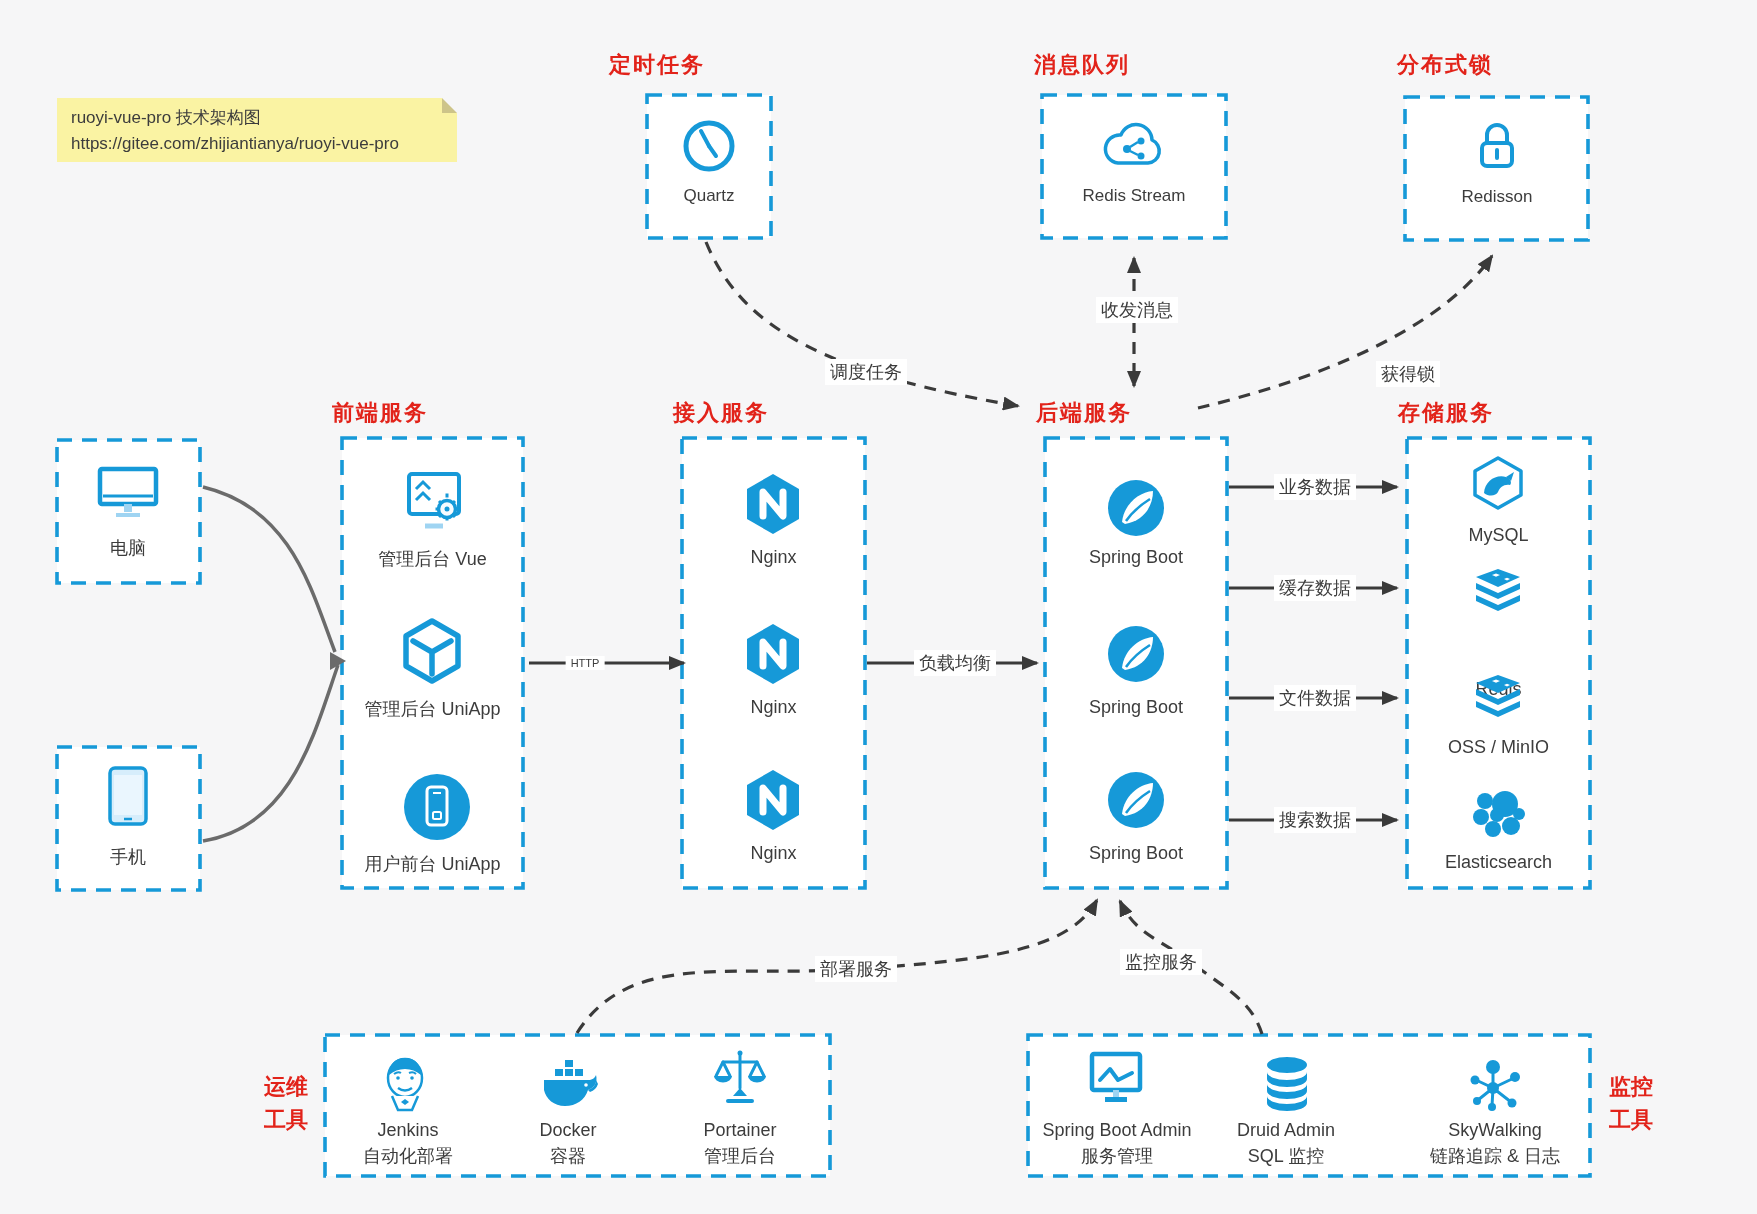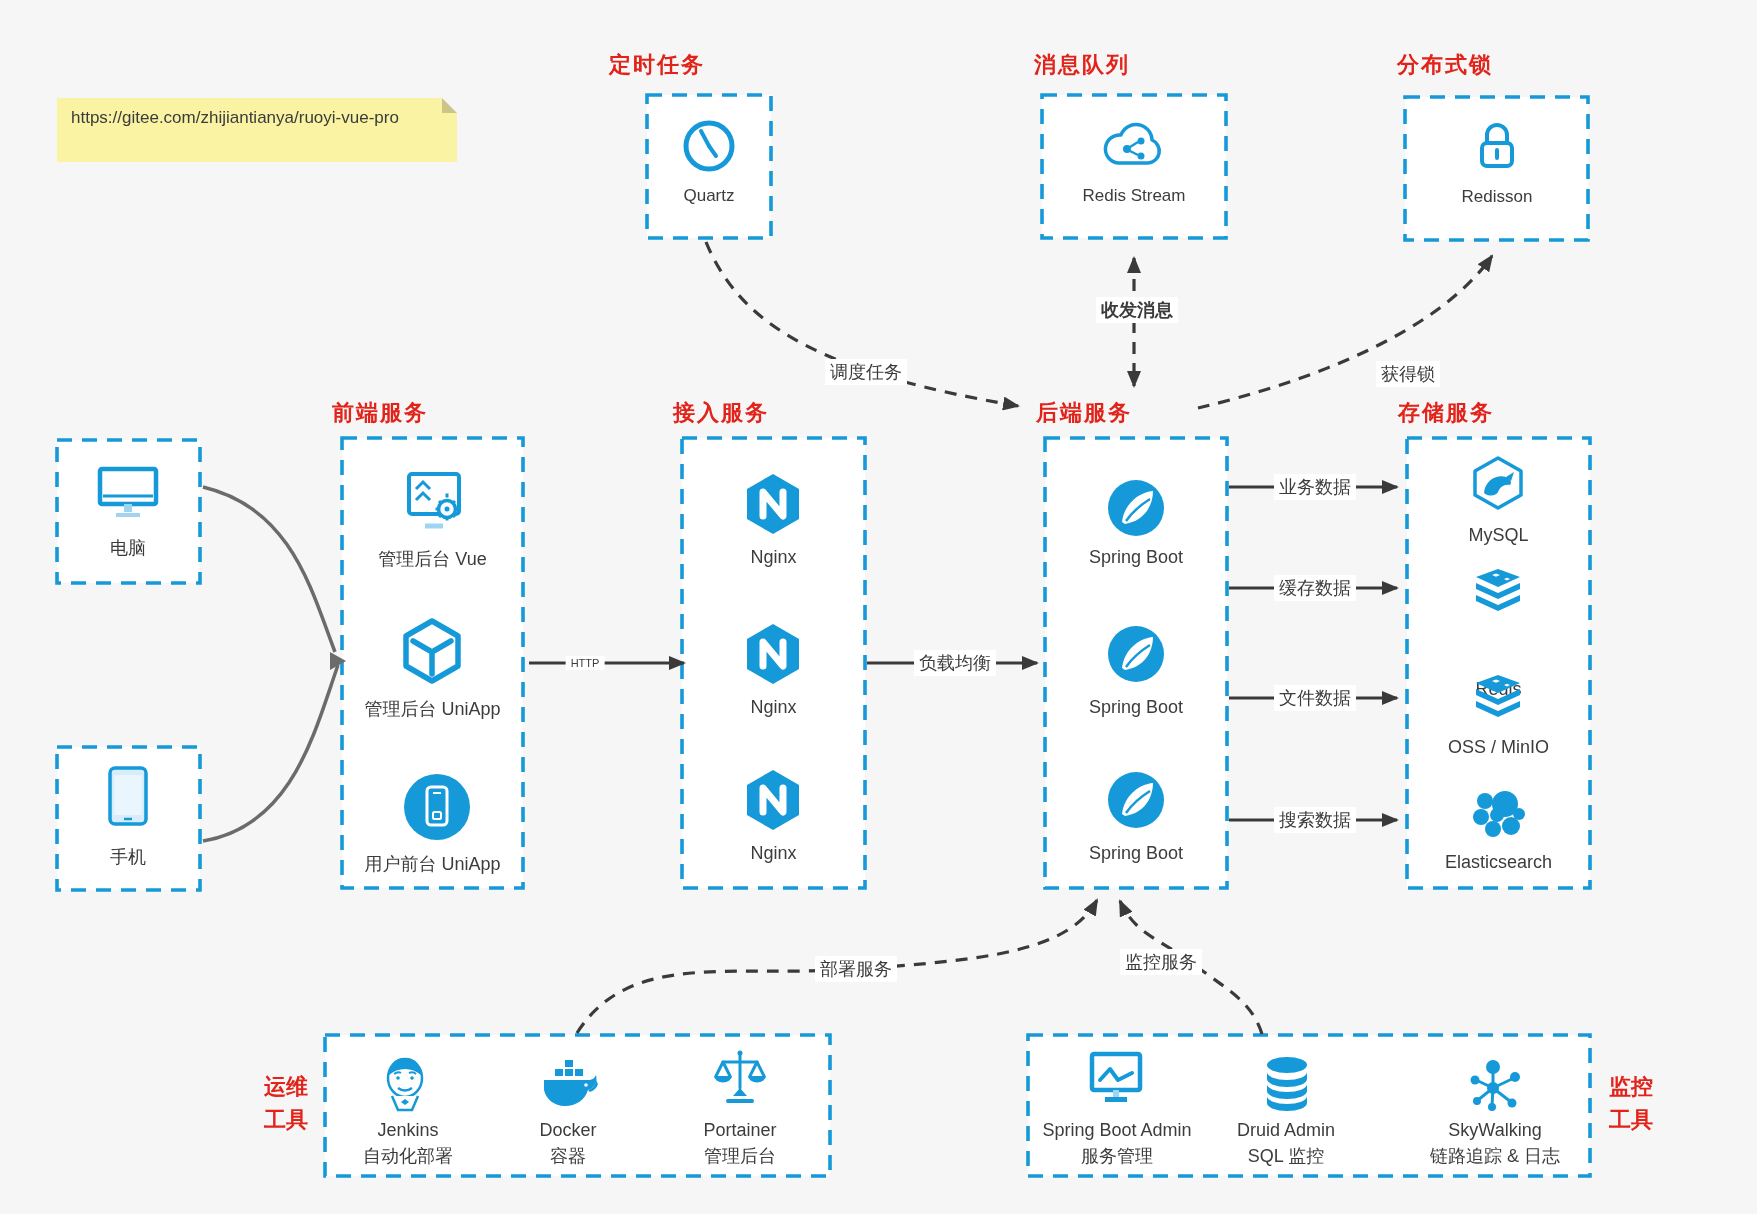--- a/index.html
+++ b/index.html
@@ -63,20 +63,21 @@
       <path d="M706 242 C742 330 830 374 1018 406" marker-end="url(#ah)"></path>
       <path d="M1134 258 V386" marker-start="url(#ah)" marker-end="url(#ah)"></path>
       <path d="M1198 408 C1300 384 1436 336 1492 256" marker-end="url(#ah)"></path>
       <path d="M577 1033 C630 950 730 978 856 969 C985 960 1068 952 1097 900" marker-end="url(#ah)"></path>
       <path d="M1262 1034 C1252 1002 1228 990 1196 966 C1160 938 1136 936 1120 901" marker-end="url(#ah)"></path>
     </g>
   </svg>
 
   <div class="note">
     <span class="fold"></span>
+    <div>ruoyi-vue-pro 技术架构图</div>
     <div>https://gitee.com/zhijiantianya/ruoyi-vue-pro</div>
   </div>
 
   <div class="title" style="left:609px;top:50px;">定时任务</div>
   <div class="title" style="left:1034px;top:50px;">消息队列</div>
   <div class="title" style="left:1397px;top:50px;">分布式锁</div>
   <div class="title" style="left:332px;top:398px;">前端服务</div>
   <div class="title" style="left:673px;top:398px;">接入服务</div>
   <div class="title" style="left:1036px;top:398px;">后端服务</div>
   <div class="title" style="left:1398px;top:398px;">存储服务</div>
@@ -345,21 +346,21 @@
         <circle cx="48" cy="21" r="5"></circle>
       </g>
     </svg>
   </span>
   <div class="lbl" style="left:1410px;top:1120px;width:170px;">SkyWalking</div>
   <div class="lbl" style="left:1410px;top:1144px;width:170px;">链路追踪 &amp; 日志</div>
 
   <div class="elabel" style="left:585px;top:663px;font-size:11px;">HTTP</div>
   <div class="elabel" style="left:955px;top:663px;">负载均衡</div>
   <div class="elabel" style="left:866px;top:372px;">调度任务</div>
-  <div class="elabel" style="left:1137px;top:310px;font-weight:bold;">收发消息</div>
+  <div class="elabel" style="left:1137px;top:310px;">收发消息</div>
   <div class="elabel" style="left:1408px;top:374px;">获得锁</div>
   <div class="elabel" style="left:1315px;top:487px;">业务数据</div>
   <div class="elabel" style="left:1315px;top:588px;">缓存数据</div>
   <div class="elabel" style="left:1315px;top:698px;">文件数据</div>
   <div class="elabel" style="left:1315px;top:820px;">搜索数据</div>
   <div class="elabel" style="left:856px;top:969px;">部署服务</div>
   <div class="elabel" style="left:1161px;top:962px;">监控服务</div>
 
 </div>
 

